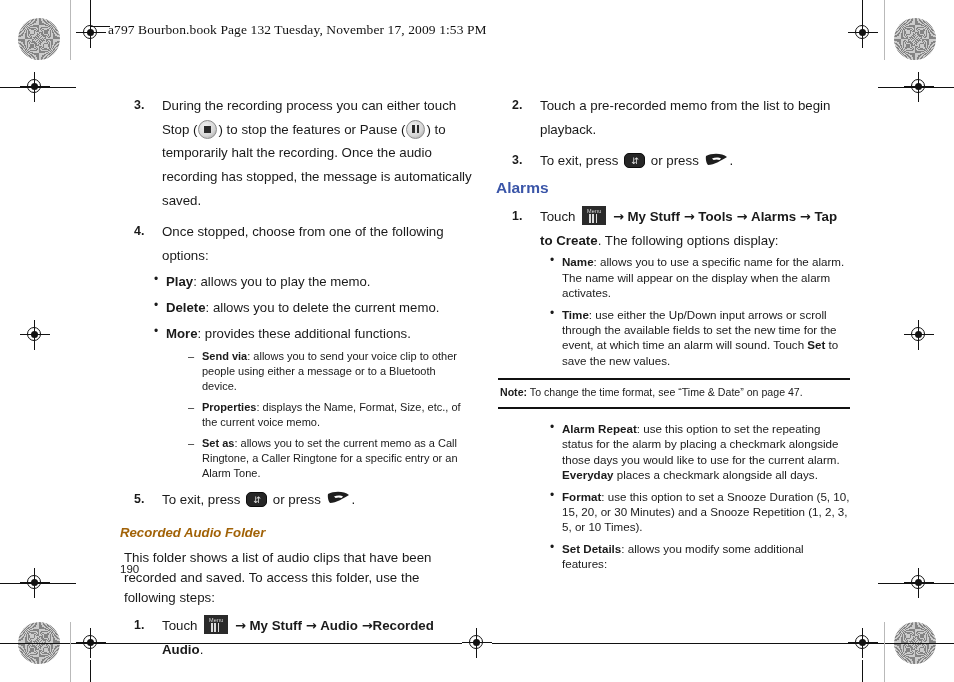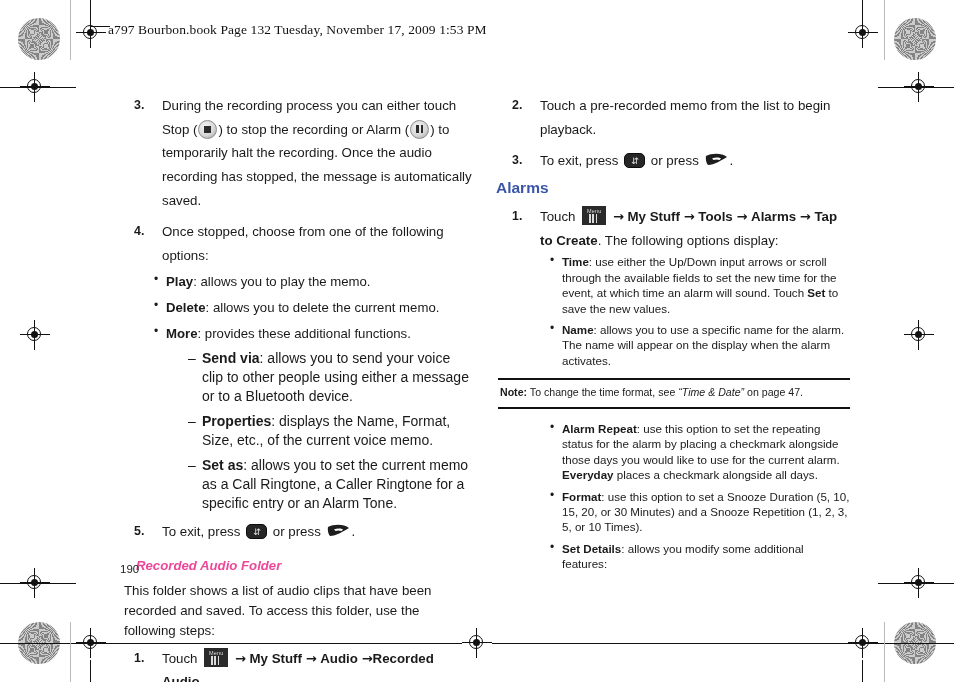--- a/index.html
+++ b/index.html
@@ -145,59 +145,59 @@
   
   ul.lvl2 {
     list-style: none;
     margin: 6px 0 0 0;
     padding: 0 0 0 22px;
   }
   ul.lvl2 > li {
     position: relative;
     padding-left: 14px;
     margin-bottom: 6px;
-    font-size: 14px;
+    font-size: 11px;
     line-height: 1.36;
     color: #1a1a1a;
   }
   ul.lvl2 > li::before {
     content: "\2013";
     position: absolute;
     left: 0;
     top: 0;
   }
 
   b, .b { font-weight: bold; }
 
   
   .h-blue-italic {
-    color: #ec4899;
+    color: #a16207;
     font-weight: bold;
     font-style: italic;
     font-size: 13.2px;
-    margin: 14px 0 8px 16px;
+    margin: 14px 0 8px 0;
   }
   .h-blue {
     color: #3a55a8;
     font-weight: bold;
     font-size: 15.5px;
     margin: 6px 0 8px -2px;
   }
 
   
   .note {
     margin: 10px 0 12px 0;
     border-top: 2.2px solid #111;
     border-bottom: 2.2px solid #111;
     padding: 6px 2px 7px 2px;
     font-size: 10.6px;
     line-height: 1.3;
     color: #1a1a1a;
   }
-  .note .ital { font-style: italic; }
+  .note .ital { }
 
   
   .ic {
     display: inline-block;
     vertical-align: middle;
     position: relative;
   }
   
   .ic-round {
     width: 19px; height: 19px;
@@ -385,21 +385,21 @@
   <div class="trimline v" style="left:90px;  top:660px; height:22px;"></div>
   <div class="trimline v" style="left:862px; top:660px; height:22px;"></div>
 
   <div class="book-header">a797 Bourbon.book  Page 132  Tuesday, November 17, 2009  1:53 PM</div>
   <div class="trimline h" style="left:90px; top:26px; width:20px;"></div>
 
   <div class="col col-left">
 
     <div class="num-item">
       <span class="num">3.</span>
-      <span>During the recording process you can either touch Stop (</span><span class="ic ic-round"><span class="sq"></span></span><span>) to stop the recording or Alarm (</span><span class="ic ic-round"><span class="bar l"></span><span class="bar r"></span></span><span>) to temporarily halt the recording. Once the audio recording has stopped, the message is automatically saved.</span>
+      <span>During the recording process you can either touch Stop (</span><span class="ic ic-round"><span class="sq"></span></span><span>) to stop the features or Pause (</span><span class="ic ic-round"><span class="bar l"></span><span class="bar r"></span></span><span>) to temporarily halt the recording. Once the audio recording has stopped, the message is automatically saved.</span>
     </div>
 
     <div class="num-item" style="margin-bottom:4px;">
       <span class="num">4.</span>
       <span>Once stopped, choose from one of the following options:</span>
     </div>
 
     <ul class="lvl1">
       <li class="big">
         <b>Play</b><span>: allows you to play the memo.</span>
@@ -485,24 +485,24 @@
       <span class="arrow">→</span>
       <b>Tools</b>
       <span class="arrow">→</span>
       <b>Alarms</b>
       <span class="arrow">→</span>
       <b>Tap to Create</b><span>. The following options display:</span>
     </div>
 
     <ul class="lvl1" style="padding-left:52px;">
       <li>
+        <b>Name</b><span>: allows you to use a specific name for the alarm. The name will appear on the display when the alarm activates.</span>
+      </li>
+      <li>
         <b>Time</b><span>: use either the Up/Down input arrows or scroll through the available fields to set the new time for the event, at which time an alarm will sound. Touch </span><b>Set</b><span> to save the new values.</span>
-      </li>
-      <li>
-        <b>Name</b><span>: allows you to use a specific name for the alarm. The name will appear on the display when the alarm activates.</span>
       </li>
     </ul>
 
     <div class="note">
       <b>Note:</b><span> To change the time format, see </span><span class="ital">“Time &amp; Date”</span><span> on page 47.</span>
     </div>
 
     <ul class="lvl1" style="padding-left:52px;">
       <li>
         <b>Alarm Repeat</b><span>: use this option to set the repeating status for the alarm by placing a checkmark alongside those days you would like to use for the current alarm. </span><b>Everyday</b><span> places a checkmark alongside all days.</span>

